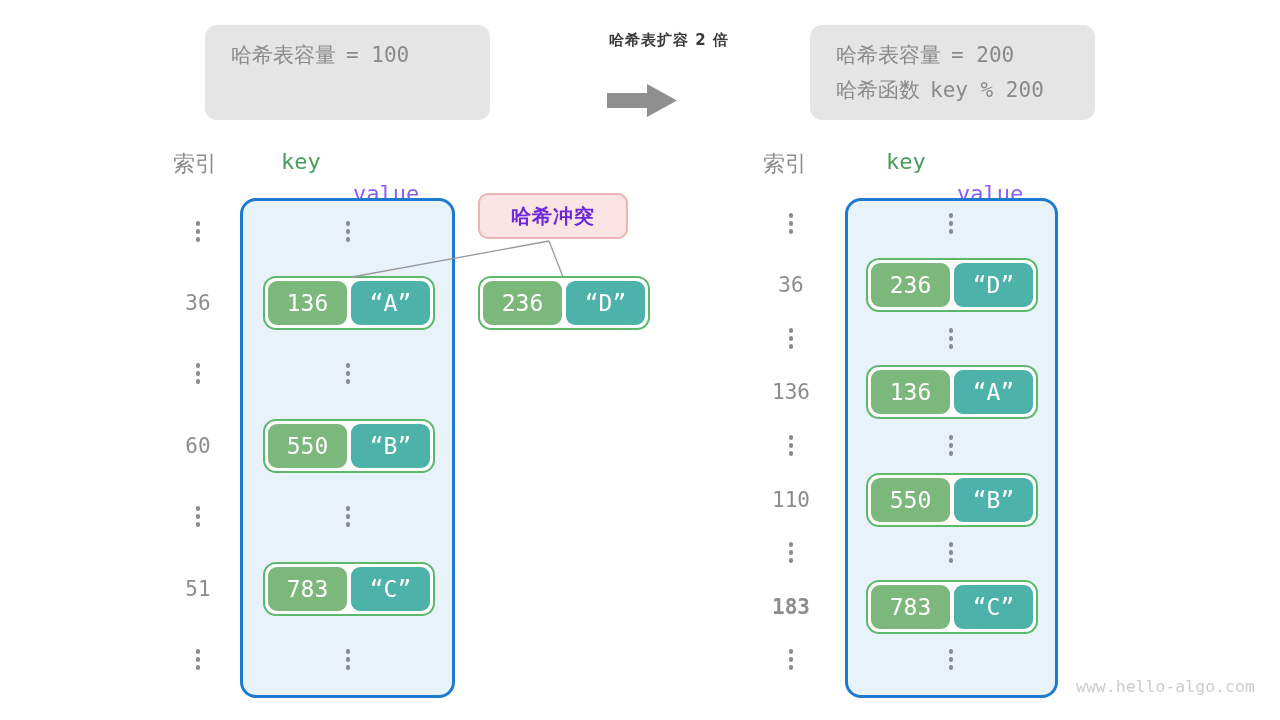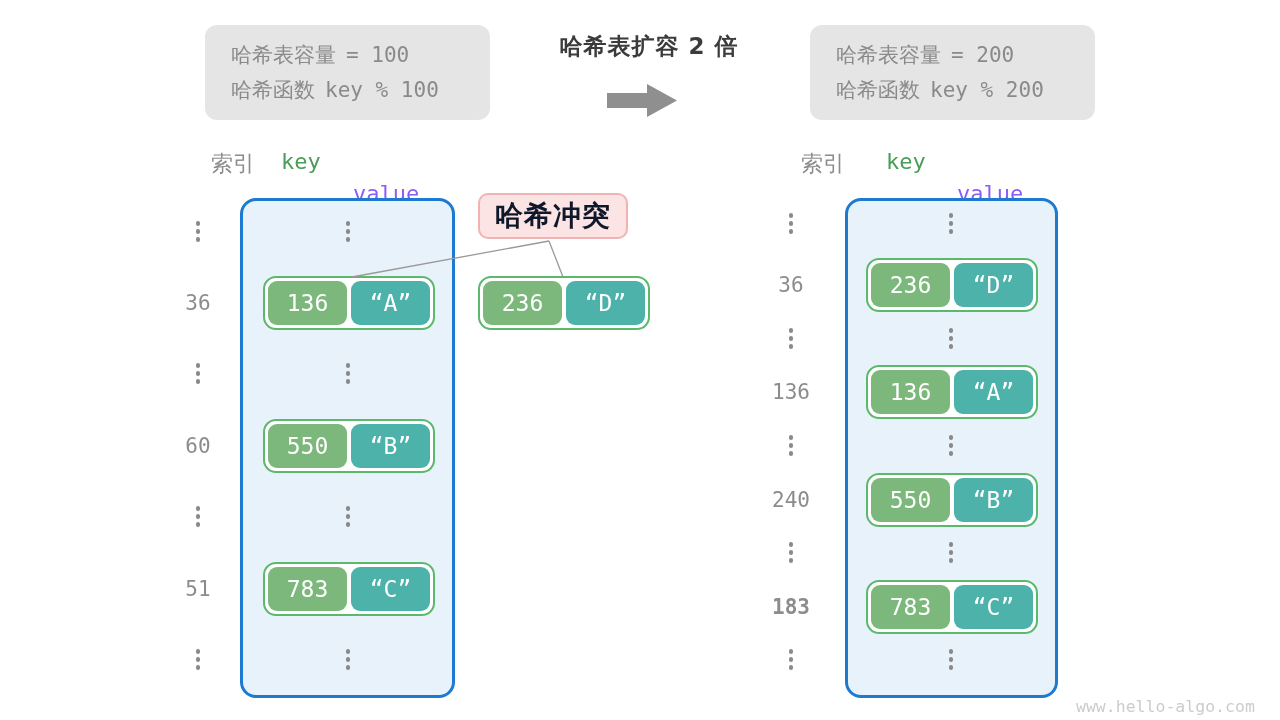--- a/index.html
+++ b/index.html
@@ -13,28 +13,28 @@
     position:absolute; width:285px; height:95px; box-sizing:border-box;
     background:#e5e5e5; border-radius:12px; padding:13px 0 0 26px;
     color:#8a8a8a;
   }
   .info-line { font-size:21px; line-height:35px; white-space:nowrap; }
   .info-label { font-weight:normal; }
   .info-code { font-family:"DejaVu Sans Mono", monospace; margin-left:10px; }
 
   
   .transition-title {
-    position:absolute; left:504px; top:31px; width:290px; text-align:center;
-    font-size:23px; font-weight:bold; color:#3b3b3b; letter-spacing:1px;
+    position:absolute; left:524px; top:31px; width:290px; text-align:center;
+    font-size:15px; font-weight:bold; color:#3b3b3b; letter-spacing:1px;
   }
   .arrow-svg { position:absolute; left:607px; top:84px; }
 
   
   .hdr { position:absolute; top:149px; font-size:22px; }
-  .hdr-index { color:#8c8c8c;margin-left:38px; }
+  .hdr-index { color:#8c8c8c; }
   .hdr-key { color:#4a9d58; font-family:"DejaVu Sans Mono", monospace;text-align:center; }
   .hdr-value { color:#8b5cf6; font-family:"DejaVu Sans Mono", monospace;margin-top:32px; }
 
   
   .table-frame {
     position:absolute; top:198px; height:500px; box-sizing:border-box;
     background:#e8f2fb; border:3px solid #1d7ad1; border-radius:16px;
   }
 
   
@@ -59,41 +59,38 @@
     color:#ffffff; font-family:"DejaVu Sans Mono", monospace; font-size:23px;
   }
   .kbox { background:#7cb87c; }
   .vbox { background:#4cb2aa; }
 
   
   .collision-box {
     position:absolute; left:478px; top:193px; width:150px; height:46px; box-sizing:border-box;
     background:#fce4e4; border:2px solid #f0b3b3; border-radius:10px;
     display:flex; align-items:center; justify-content:center;
-    font-size:28px; font-weight:bold; color:#0f172a; letter-spacing:1px;
+    font-size:20px; font-weight:bold; color:#6d28d9; letter-spacing:1px;
   }
 
   .connector-svg { position:absolute; left:0; top:0; pointer-events:none; }
 
   .watermark {
     position:absolute; left:1076px; top:677px;
-    font-family:"DejaVu Sans Mono", monospace; font-size:16.5px; color:#cccccc;margin-top:20px;
+    font-family:"DejaVu Sans Mono", monospace; font-size:16.5px; color:#cccccc;
   }
 </style>
 </head>
 <body>
 
 <div class="canvas">
 
   <div class="info-box" style="left:205px; top:25px;">
     <div class="info-line">
       <span class="info-label">哈希表容量</span><span class="info-code">= 100</span>
-    </div>
-    <div class="info-line">
-      <span class="info-label">哈希函数</span><span class="info-code">key % 100</span>
     </div>
   </div>
 
   <div class="transition-title">哈希表扩容 2 倍</div>
   <svg class="arrow-svg" width="72" height="34" viewBox="0 0 72 34">
     <polygon points="0,9 40,9 40,0 70,16.5 40,33 40,24 0,24" fill="#8f8f8f"></polygon>
   </svg>
 
   <div class="info-box" style="left:810px; top:25px;">
     <div class="info-line">
@@ -195,21 +192,21 @@
       <i></i>
       <i></i>
       <i></i>
     </div>
   <div class="idx" style="left:746px; top:379px;">136</div>
   <div class="vdots" style="left:784px; top:435px;">
       <i></i>
       <i></i>
       <i></i>
     </div>
-  <div class="idx" style="left:746px; top:487px;">240</div>
+  <div class="idx" style="left:746px; top:487px;">110</div>
   <div class="vdots" style="left:784px; top:542px;">
       <i></i>
       <i></i>
       <i></i>
     </div>
   <div class="idx" style="left:746px; top:594px;font-weight:bold;">183</div>
   <div class="vdots" style="left:784px; top:649px;">
       <i></i>
       <i></i>
       <i></i>

